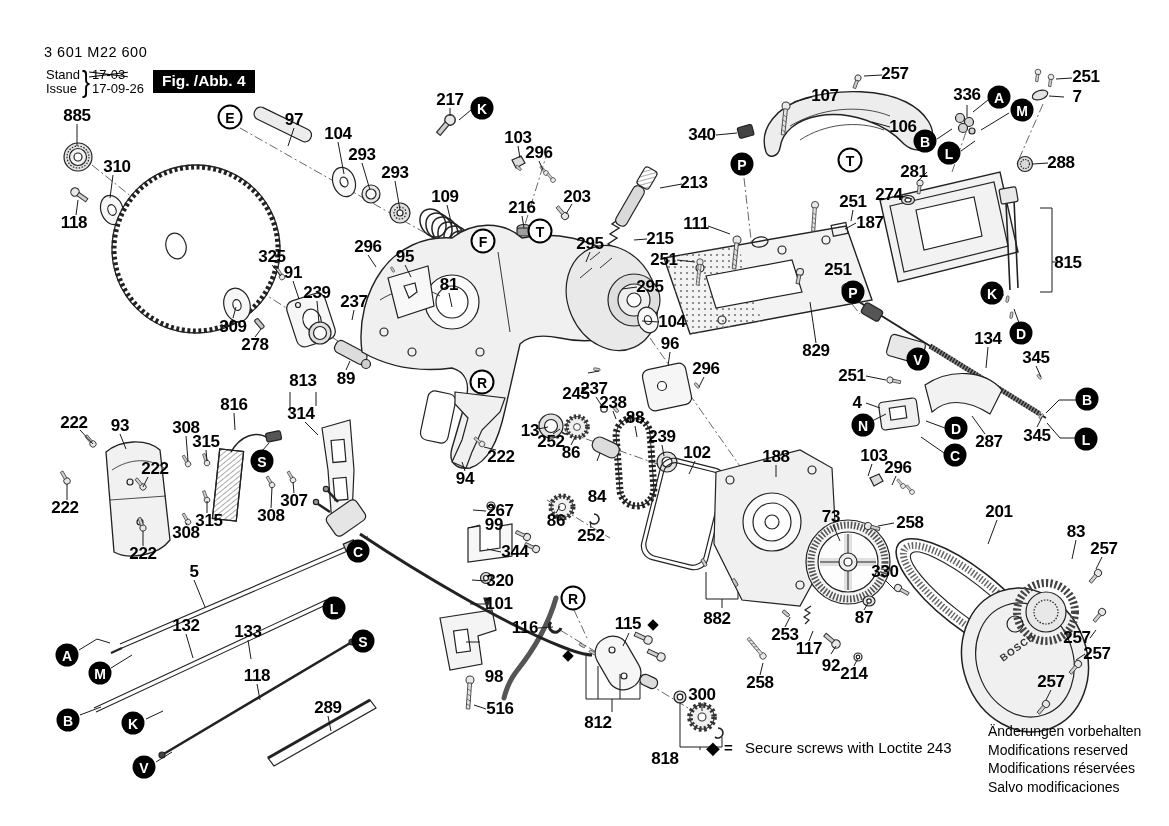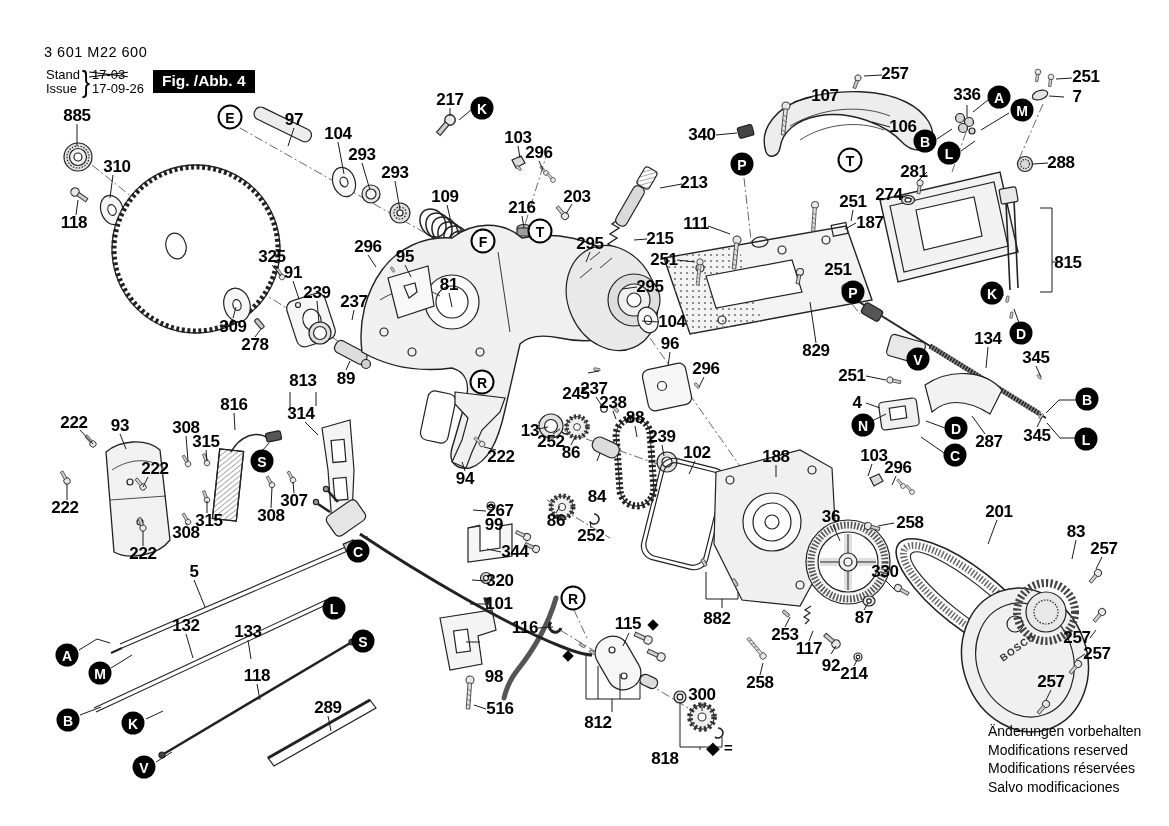--- a/index.html
+++ b/index.html
@@ -458,21 +458,21 @@
       <div class="pl" style="left: 706px; top: 369px;">296</div>
       <div class="pl" style="left: 576px; top: 373px; margin-top: 21px;">245</div>
       <div class="pl" style="left: 594px; top: 389px;">237</div>
       <div class="pl" style="left: 613px; top: 403px;">238</div>
       <div class="pl" style="left: 635px; top: 418px;">88</div>
       <div class="pl" style="left: 662px; top: 437px;">239</div>
       <div class="pl" style="left: 697px; top: 453px;">102</div>
       <div class="pl" style="left: 776px; top: 457px;">188</div>
       <div class="pl" style="left: 874px; top: 456px;">103</div>
       <div class="pl" style="left: 898px; top: 468px;">296</div>
-      <div class="pl" style="left: 831px; top: 517px;">36</div>
+      <div class="pl" style="left: 831px; top: 517px;">73</div>
       <div class="pl" style="left: 910px; top: 523px;">258</div>
       <div class="pl" style="left: 999px; top: 512px;">201</div>
       <div class="pl" style="left: 1076px; top: 532px;">83</div>
       <div class="pl" style="left: 1104px; top: 549px;">257</div>
       <div class="pl" style="left: 1077px; top: 638px;">257</div>
       <div class="pl" style="left: 1097px; top: 654px;">257</div>
       <div class="pl" style="left: 1051px; top: 682px;">257</div>
       <div class="pl" style="left: 885px; top: 572px;">330</div>
       <div class="pl" style="left: 864px; top: 618px;">87</div>
       <div class="pl" style="left: 717px; top: 619px;">882</div>
@@ -548,20 +548,21 @@
       <div class="rm black" style="left: 133px; top: 723px;">K</div>
       <div class="rm black" style="left: 144px; top: 767px;">V</div>
       <div class="dm" style="left: 653px; top: 624px;">◆</div>
       <div class="dm" style="left: 568px; top: 655px;">◆</div>
     </div>
 
   <div id="legend">
     <span class="sym">◆</span>
     <b>=</b>
     <span class="txt">
+      <div>Secure screws with Loctite 243</div>
     </span>
   </div>
 
   <div id="footer-notes">
     <div>Änderungen vorbehalten</div>
     <div>Modifications reserved</div>
     <div>Modifications réservées</div>
     <div>Salvo modificaciones</div>
   </div>
 </div>

